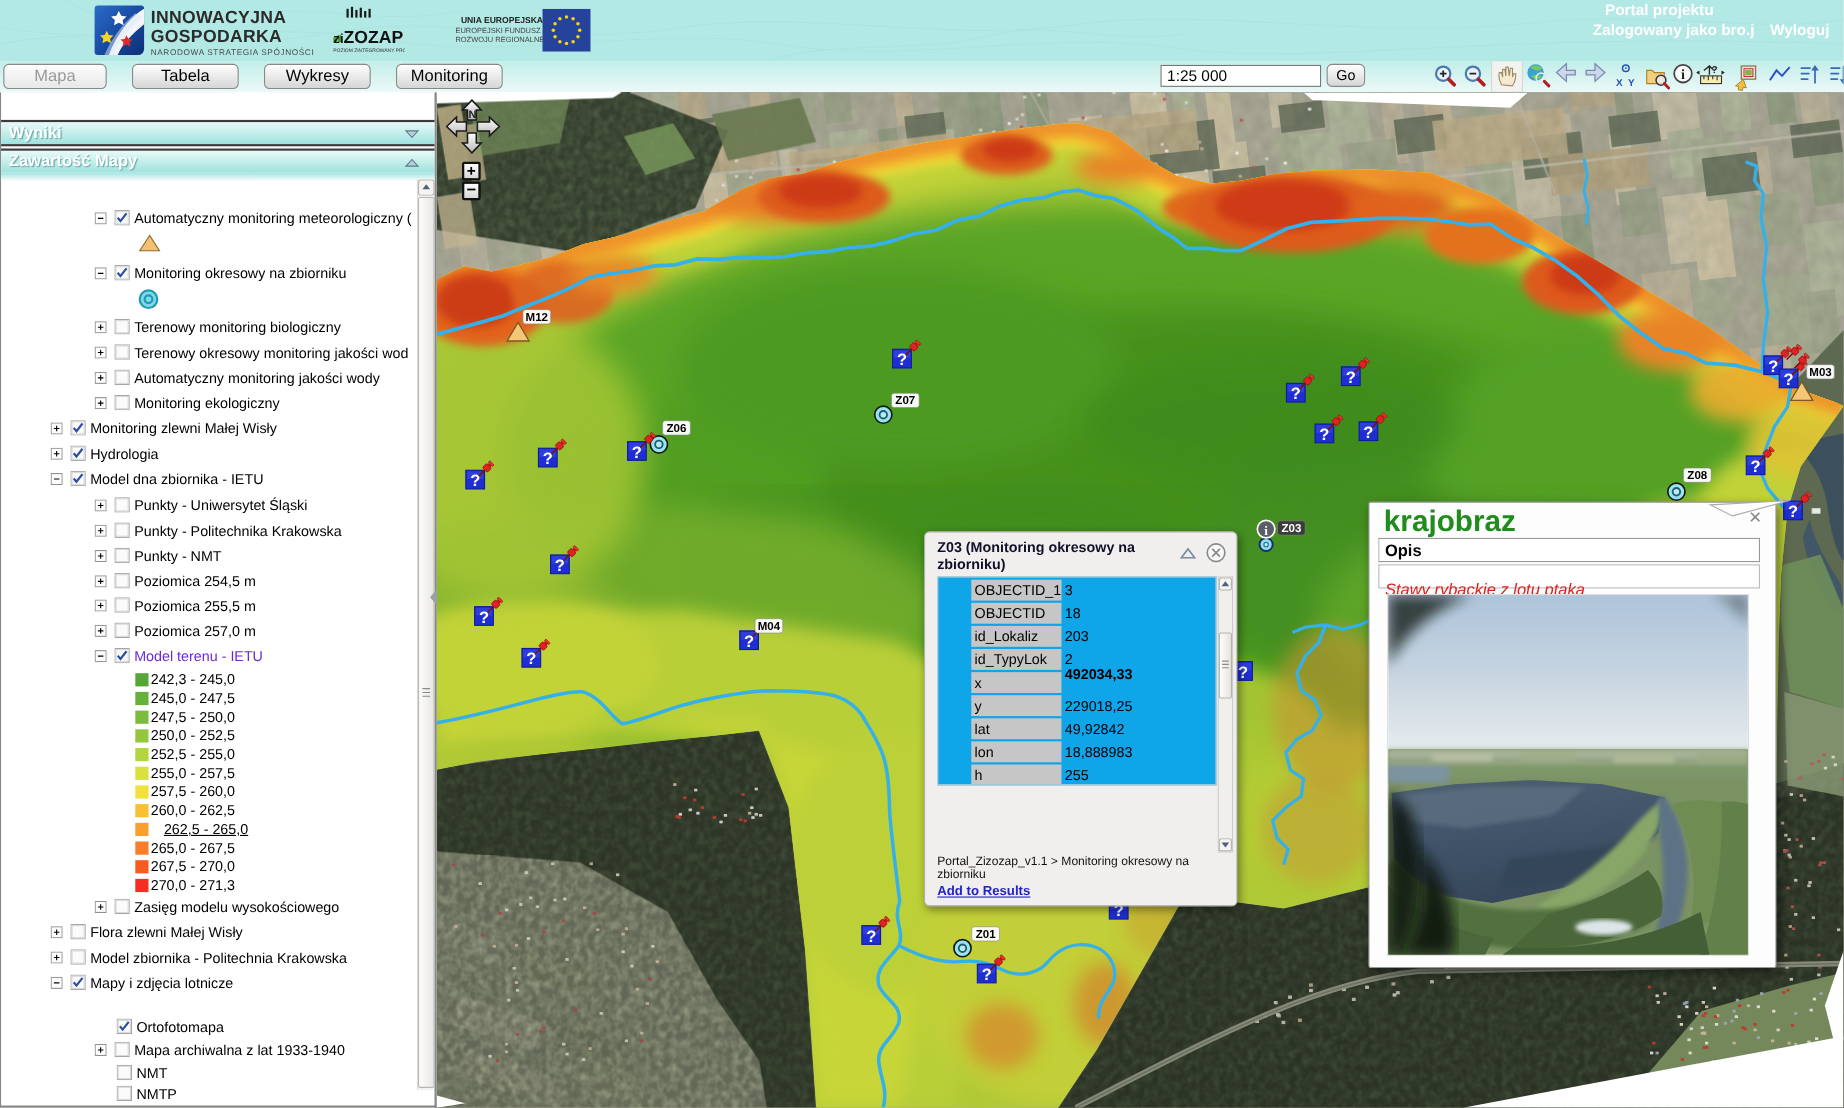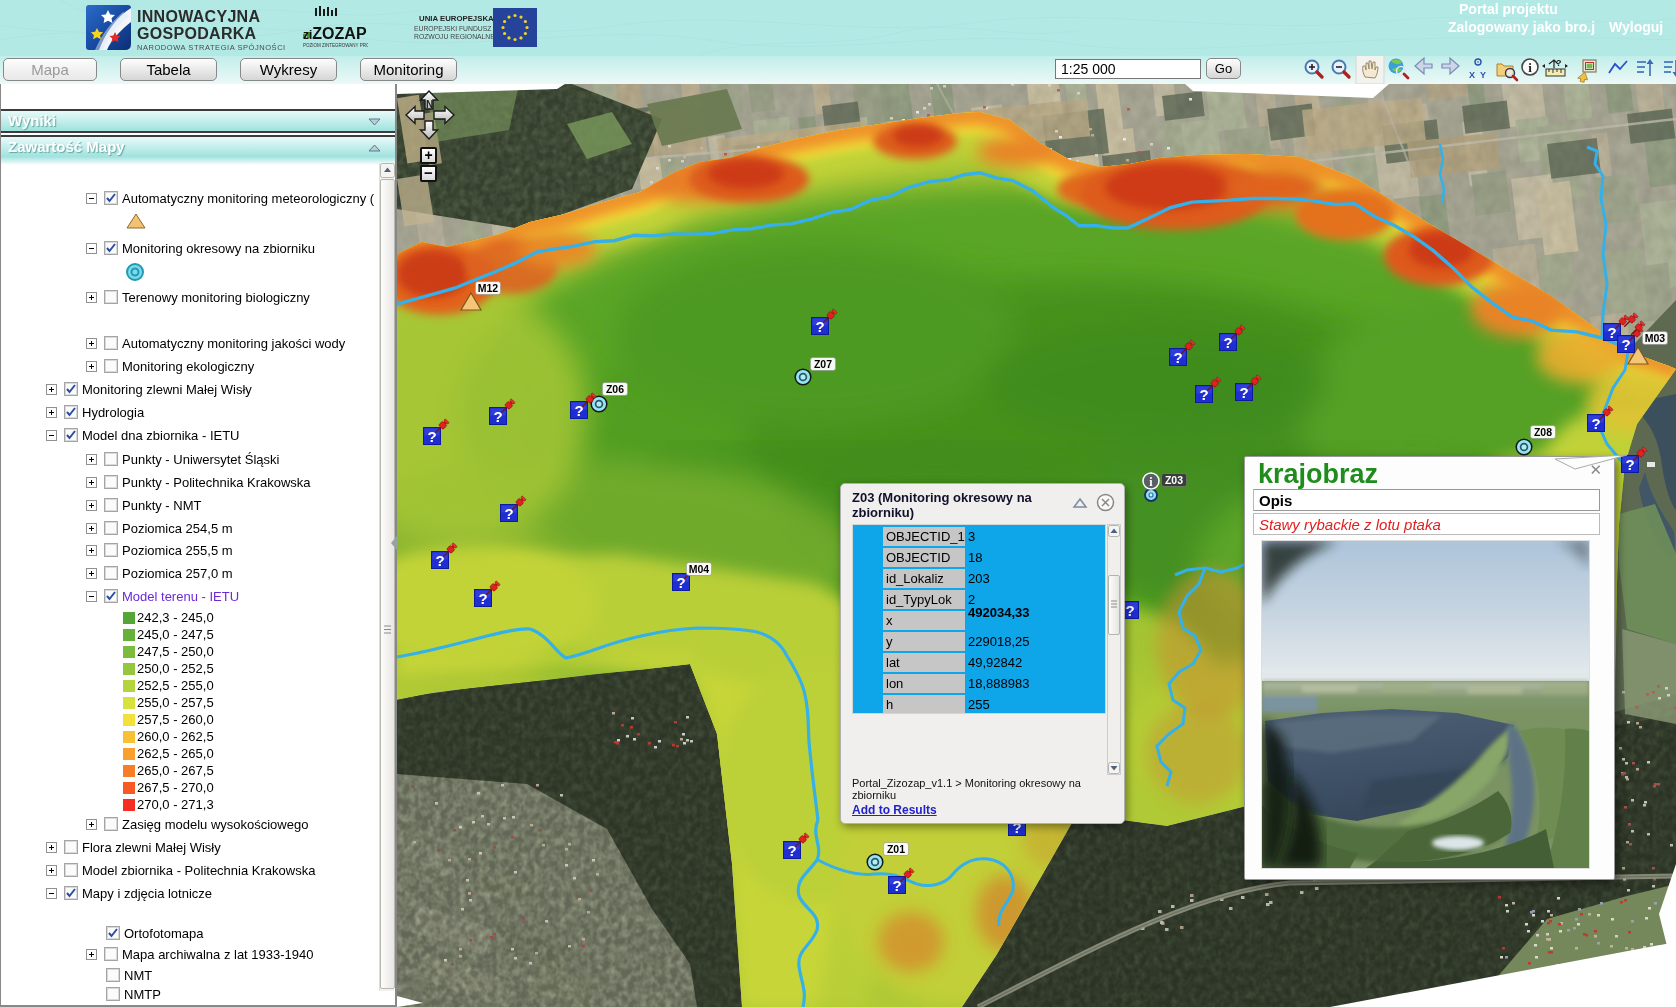--- a/index.html
+++ b/index.html
@@ -219,20 +219,36 @@
           </svg>
         </div>
         <div style="position:absolute;left:103px;top:0;">
           <svg width="14" height="14" style="position:absolute;left:0;top:1px;">
             <rect x="0.5" y="0.5" width="13" height="13" fill="#fbfbfb" stroke="#a5a5a5"></rect>
             <rect x="1.5" y="1.5" width="11" height="11" fill="none" stroke="#d9d9d9"></rect>
           </svg>
         </div>
         <div style="position:absolute;left:121px;top:1px;white-space:nowrap;color:#000;">Terenowy monitoring biologiczny</div>
       </div>
+<div style="position:absolute;left:0;top:149px;width:390px;height:18px;">
+        <div style="position:absolute;left:85px;top:0;">
+          <svg width="11" height="11" style="position:absolute;left:0;top:3px;">
+            <rect x="0.5" y="0.5" width="10" height="10" fill="#fdfdfd" stroke="#919191"></rect>
+            <line x1="3" y1="5.5" x2="8" y2="5.5" stroke="#000" stroke-width="1"></line>
+            <line x1="5.5" y1="3" x2="5.5" y2="8" stroke="#000" stroke-width="1"></line>
+          </svg>
+        </div>
+        <div style="position:absolute;left:103px;top:0;">
+          <svg width="14" height="14" style="position:absolute;left:0;top:1px;">
+            <rect x="0.5" y="0.5" width="13" height="13" fill="#fbfbfb" stroke="#a5a5a5"></rect>
+            <rect x="1.5" y="1.5" width="11" height="11" fill="none" stroke="#d9d9d9"></rect>
+          </svg>
+        </div>
+        <div style="position:absolute;left:121px;top:1px;white-space:nowrap;color:#000;">Terenowy okresowy monitoring jakości wod</div>
+      </div>
 <div style="position:absolute;left:0;top:172px;width:390px;height:18px;">
         <div style="position:absolute;left:85px;top:0;">
           <svg width="11" height="11" style="position:absolute;left:0;top:3px;">
             <rect x="0.5" y="0.5" width="10" height="10" fill="#fdfdfd" stroke="#919191"></rect>
             <line x1="3" y1="5.5" x2="8" y2="5.5" stroke="#000" stroke-width="1"></line>
             <line x1="5.5" y1="3" x2="5.5" y2="8" stroke="#000" stroke-width="1"></line>
           </svg>
         </div>
         <div style="position:absolute;left:103px;top:0;">
           <svg width="14" height="14" style="position:absolute;left:0;top:1px;">
@@ -529,21 +545,21 @@
         <div style="position:absolute;left:123px;top:1px;white-space:nowrap;color:#000;">NMTP</div>
       </div>
 <div style="position:absolute;left:122px;top:447px;height:17px;"><span style="display:inline-block;width:12px;height:12px;background:#55a636;vertical-align:-2px;"></span><span style="margin-left:2px;">242,3 - 245,0</span></div>
 <div style="position:absolute;left:122px;top:464px;height:17px;"><span style="display:inline-block;width:12px;height:12px;background:#66b13a;vertical-align:-2px;"></span><span style="margin-left:2px;">245,0 - 247,5</span></div>
 <div style="position:absolute;left:122px;top:481px;height:17px;"><span style="display:inline-block;width:12px;height:12px;background:#7cbc3c;vertical-align:-2px;"></span><span style="margin-left:2px;">247,5 - 250,0</span></div>
 <div style="position:absolute;left:122px;top:498px;height:17px;"><span style="display:inline-block;width:12px;height:12px;background:#95c73e;vertical-align:-2px;"></span><span style="margin-left:2px;">250,0 - 252,5</span></div>
 <div style="position:absolute;left:122px;top:515px;height:17px;"><span style="display:inline-block;width:12px;height:12px;background:#b4d43e;vertical-align:-2px;"></span><span style="margin-left:2px;">252,5 - 255,0</span></div>
 <div style="position:absolute;left:122px;top:532px;height:17px;"><span style="display:inline-block;width:12px;height:12px;background:#d8e23e;vertical-align:-2px;"></span><span style="margin-left:2px;">255,0 - 257,5</span></div>
 <div style="position:absolute;left:122px;top:549px;height:17px;"><span style="display:inline-block;width:12px;height:12px;background:#f2e13c;vertical-align:-2px;"></span><span style="margin-left:2px;">257,5 - 260,0</span></div>
 <div style="position:absolute;left:122px;top:566px;height:17px;"><span style="display:inline-block;width:12px;height:12px;background:#f7c133;vertical-align:-2px;"></span><span style="margin-left:2px;">260,0 - 262,5</span></div>
-<div style="position:absolute;left:122px;top:583px;height:17px;"><span style="display:inline-block;width:12px;height:12px;background:#f89f2d;vertical-align:-2px;"></span><span style="margin-left:2px;">262,5 - 265,0</span></div>
+<div style="position:absolute;left:122px;top:583px;height:17px;"><span style="display:inline-block;width:12px;height:12px;background:#f89f2d;vertical-align:-2px;"></span><span style="margin-left:14px;text-decoration:underline;">262,5 - 265,0</span></div>
 <div style="position:absolute;left:122px;top:600px;height:17px;"><span style="display:inline-block;width:12px;height:12px;background:#f87d28;vertical-align:-2px;"></span><span style="margin-left:2px;">265,0 - 267,5</span></div>
 <div style="position:absolute;left:122px;top:617px;height:17px;"><span style="display:inline-block;width:12px;height:12px;background:#f75b24;vertical-align:-2px;"></span><span style="margin-left:2px;">267,5 - 270,0</span></div>
 <div style="position:absolute;left:122px;top:634px;height:17px;"><span style="display:inline-block;width:12px;height:12px;background:#f52d22;vertical-align:-2px;"></span><span style="margin-left:2px;">270,0 - 271,3</span></div>
 <div style="position:absolute;right:1px;top:0px;width:15px;height:828px;background:#f2f1ee;border-left:1px solid #ddd;">
 <svg width="15" height="15" style="position:absolute;top:0;left:0;">
           <rect x="0.5" y="0.5" width="14" height="14" fill="#f5f4f1" stroke="#b9b7b2" rx="2"></rect>
           <path d="M7.5 4.5 L11 9 L4 9 Z" fill="#4d6185"></path>
         </svg>
 <div style="position:absolute;top:16px;left:0px;width:15px;height:810px;background:linear-gradient(90deg,#fdfdfd,#e8e6e1);border:1px solid #b9b7b2;border-radius:2px;"></div>
 <svg width="15" height="12" style="position:absolute;top:461px;left:0;">
@@ -1489,21 +1505,21 @@
  <div style="position:absolute;left:11px;top:293px;width:260px;font-size:11px;color:#111;line-height:12px;">Portal_Zizozap_v1.1 &gt; Monitoring okresowy na zbiorniku</div>
  <div style="position:absolute;left:11px;top:319px;font-size:12px;font-weight:bold;"><span style="color:#2222cc;text-decoration:underline;">Add to Results</span></div>
 </div>
 <div style="position:absolute;left:1244px;top:456px;width:371px;height:424px;background:#fdfdfd;border:1px solid #999;border-radius:2px;box-shadow:3px 4px 10px rgba(0,0,0,0.45);">
  <svg style="position:absolute;left:300px;top:-12px;" width="90" height="32">
       <path d="M10 14 L82 10 L30 24 Z" fill="#fdfdfd" stroke="#aaa" stroke-width="1"></path>
     </svg>
  <div style="position:absolute;left:13px;top:2px;font-size:27px;font-weight:bold;color:#1f8c1d;">krajobraz</div>
  <div style="position:absolute;right:12px;top:4px;font-size:15px;color:#888;">✕</div>
  <div style="position:absolute;left:8px;top:32px;width:347px;height:22px;border:1px solid #999;border-left:1px solid #bbb;background:#fff;font-size:15px;font-weight:bold;color:#000;padding:2px 0 0 5px;">Opis</div>
- <div style="position:absolute;left:8px;top:56px;width:347px;height:22px;border:1px solid #bbb;background:#fff;font-size:15px;font-style:italic;color:#e02020;padding:2px 0 0 5px;">Stawy rybackie z lotu ptaka</div>
+ <div style="position:absolute;left:8px;top:56px;width:347px;height:22px;border:1px solid #bbb;background:#fff;font-size:15px;font-style:italic;color:#e02020;padding:14px 0 0 5px;">Stawy rybackie z lotu ptaka</div>
  <div style="position:absolute;left:16px;top:83px;width:329px;height:329px;border:1px solid #ddd;"><svg width="327" height="327" viewBox="0 0 327 327">
 <defs>
 <linearGradient id="psky" x1="0" y1="0" x2="0" y2="1">
  <stop offset="0" stop-color="#adc4da"></stop>
             <stop offset="0.5" stop-color="#c6d4e0"></stop>
             <stop offset="0.85" stop-color="#dce4e9"></stop>
             <stop offset="1" stop-color="#e8ecee"></stop>
 </linearGradient>
 <linearGradient id="plk" x1="0" y1="0" x2="0.25" y2="1">
  <stop offset="0" stop-color="#4d6073"></stop>

